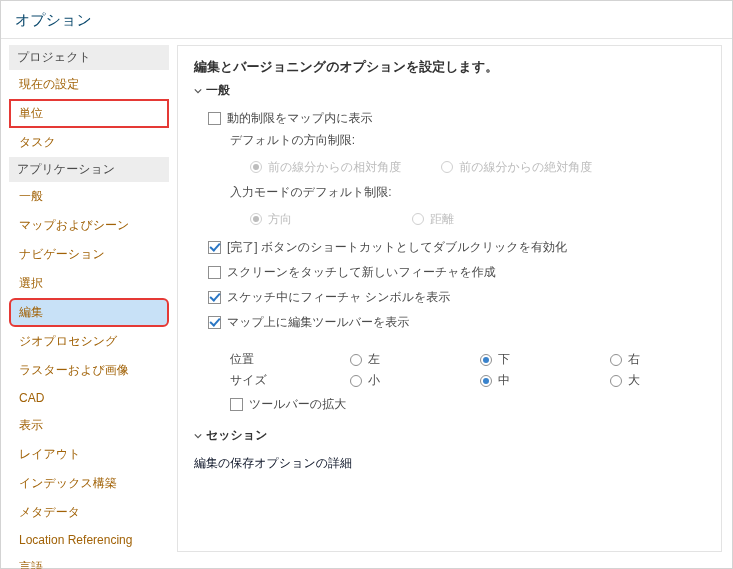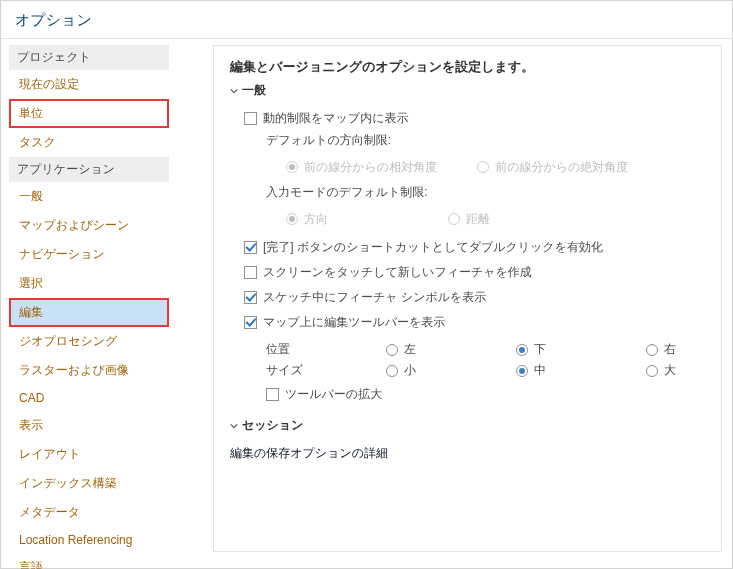--- a/index.html
+++ b/index.html
@@ -21,21 +21,20 @@
   }
   .dialog-title {
     color: #0c4a6e;
     font-size: 15px;
     padding: 10px 14px 8px;
     border-bottom: 1px solid #e3e3e3;
   }
   .body-row {
     display: flex;
     height: calc(100% - 44px);
-    gap: 36px;
   }
   .sidebar {
     width: 172px;
     padding: 6px 0 0 8px;
   }
   .side-group-header {
     background: #ededed;
     padding: 4px 8px;
     font-size: 12px;
     color: #4a4a4a;
@@ -43,20 +42,21 @@
   }
   .side-item {
     padding: 4px 8px;
     width: 160px;
     color: #a16207;
     cursor: default;
     border: 2px solid transparent;
   }
   .side-item.selected {
     background: #c8e1f7;
+    border-radius: 6px;
   }
   .side-item.highlight-red {
     border: 2px solid #e53935;
   }
   .content {
     flex: 1;
     border: 1px solid #e3e3e3;
     margin: 6px 10px 10px 4px;
     padding: 12px 16px;
     overflow: auto;
@@ -135,21 +135,21 @@
     width: 6px; height: 6px;
     background: #3a83cc;
     border-radius: 50%;
   }
   .radio.disabled.checked::after { background: #bdbdbd; }
   .opt-grid {
     display: grid;
     grid-template-columns: 120px 130px 130px 80px;
     align-items: center;
     row-gap: 4px;
-    margin-top: 8px;
+    margin-top: 18px;
     padding-left: 36px;
   }
   .opt-cell { display: flex; align-items: center; }
   .link {
     color: #0f172a;
     cursor: pointer;
   }
 </style>
 </head>
 <body>

